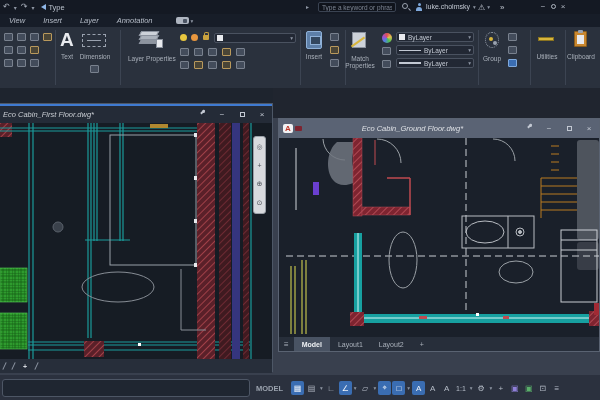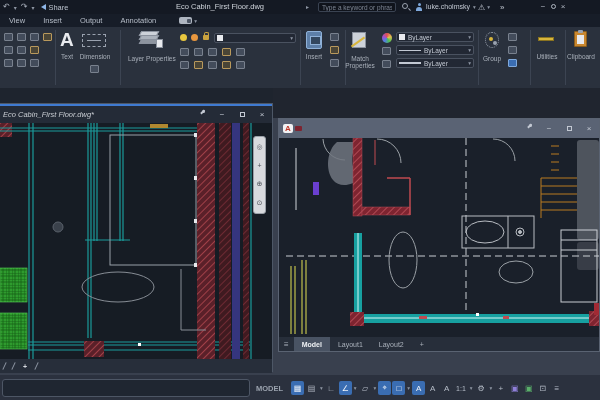--- a/index.html
+++ b/index.html
@@ -20,21 +20,21 @@
   .mag::after{content:"";position:absolute;left:5px;top:5px;width:3px;height:1px;background:#9aa2af;transform:rotate(45deg);}
   .avatar{position:absolute;left:415px;top:3px;width:8px;height:8px;}
   .avatar::before{content:"";position:absolute;left:2.5px;top:0;width:3px;height:3px;border-radius:50%;background:#7fa9dc;}
   .avatar::after{content:"";position:absolute;left:1px;top:3.5px;width:6px;height:4px;border-radius:3px 3px 0 0;background:#7fa9dc;}
   #user-name{position:absolute;left:426px;top:0;line-height:14px;color:#c3c9d3;font-size:7px;}
   .winbtn{width:10px;text-align:center;color:#aeb5c0;font-size:8px;line-height:14px;}
   .maxbox{display:inline-block;width:5px;height:5px;border:1px solid #aeb5c0;border-radius:50%;}
 
   
   #ribbontabs{left:0;top:14px;width:600px;height:13px;background:#171d28;color:#b6bdc8;font-size:7.5px;display:flex;align-items:center;}
-  #ribbontabs span.tab{margin:4px 9px;cursor:default;}
+  #ribbontabs span.tab{margin:4px 9px;cursor:default;font-style:italic;}
   .ribtoggle{width:13px;height:7px;background:#aeb5c0;border-radius:2px;margin-left:14px;position:relative;}
   .ribtoggle::after{content:"";position:absolute;right:1.5px;top:1.5px;width:4px;height:4px;background:#4b5463;border-radius:1px;}
 
   
   #ribbon{left:0;top:27px;width:600px;height:61px;background:#2a313d;}
   .psep{position:absolute;top:3px;width:1px;height:55px;background:#3c4452;}
   .plabel{position:absolute;top:74px;height:12px;font-size:6.8px;color:#a9b0ba;display:flex;align-items:center;justify-content:center;white-space:nowrap;}
   .plabel .dd{font-size:5.5px;margin-left:3px;color:#8d95a2;}
   .mini{position:absolute;width:9px;height:8px;background:#434c5b;border:1px solid #79818e;border-radius:1px;}
   .mini.warm{border-color:#b9995c;background:#4a4536;}
@@ -111,23 +111,22 @@
 <body>
 
 <div id="stage">
 
   <div id="appbar" class="abs">
     <span class="ic">↶</span>
     <span class="dd">▾</span>
     <span class="ic">↷</span>
     <span class="dd">▾</span>
     <span class="speaker"></span>
-    <span>Share</span>
-  </div>
-  <div id="doc-title" class="abs">Eco Cabin_First Floor.dwg</div>
+    <span>Type</span>
+  </div>
   <span class="abs dd" style="left:306px;top:0;line-height:14px;color:#8d95a2;font-size:6px;">▸</span>
   <input id="qsearch" class="abs" placeholder="Type a keyword or phrase" style="">
   <span class="mag abs"></span>
   <span class="avatar abs"></span>
   <div id="user-name" class="abs row">
     <span>luke.cholmsky</span>
     <span class="dd" style="font-size:5.5px;margin-left:3px;color:#8d95a2;">▾</span>
   </div>
   <div class="abs row" style="left:478px;top:0;height:14px;color:#c3c9d3;">
     <span style="font-size:8px;">⚠</span>
@@ -136,21 +135,21 @@
   </div>
   <div class="abs row" style="left:538px;top:0;height:14px;">
     <span class="winbtn">−</span>
     <span class="winbtn"><span class="maxbox"></span></span>
     <span class="winbtn">×</span>
   </div>
 
   <div id="ribbontabs" class="abs">
     <span class="tab">View</span>
     <span class="tab">Insert</span>
-    <span class="tab">Output</span>
+    <span class="tab">Layer</span>
     <span class="tab">Annotation</span>
     <span class="ribtoggle"></span>
     <span class="dd" style="font-size:5.5px;margin-left:2px;color:#8d95a2;">▾</span>
   </div>
 
   <div id="ribbon" class="abs">
 
     <span class="mini" style="left:4px;top:6px;"></span>
     <span class="mini" style="left:17px;top:6px;"></span>
     <span class="mini" style="left:30px;top:6px;"></span>
@@ -271,20 +270,21 @@
   </div>
 
   <div id="mdi" class="abs"></div>
   <div id="mdi-darktop" class="abs"></div>
   <div id="mdi-darkright" class="abs"></div>
 
   <div class="abs cadwin" style="left:278px;top:118px;width:322px;height:234px;border-color:#5a6372;">
     <div class="titlebar tb-inactive">
       <span style="font-style:normal;font-weight:bold;color:#c0392b;background:#f2f2f4;border-radius:2px;padding:0 2px;margin:0 2px 0 4px;font-size:8px;">A</span>
       <span style="width:7px;height:5px;background:#7e2430;border-radius:1px;margin-right:4px;"></span>
+      <span class="tb-title" style="text-align:center;">Eco Cabin_Ground Floor.dwg*</span>
       <span class="tbbtns">
         <span class="tbbtn"><span class="pin"></span></span>
         <span class="tbbtn">−</span>
         <span class="tbbtn"><span class="sqbox"></span></span>
         <span class="tbbtn">×</span>
       </span>
     </div>
 
     <div class="abs" style="left:0;top:19px;width:320px;height:199px;background:#1a202a;overflow:hidden;">
       <svg width="320" height="199">

